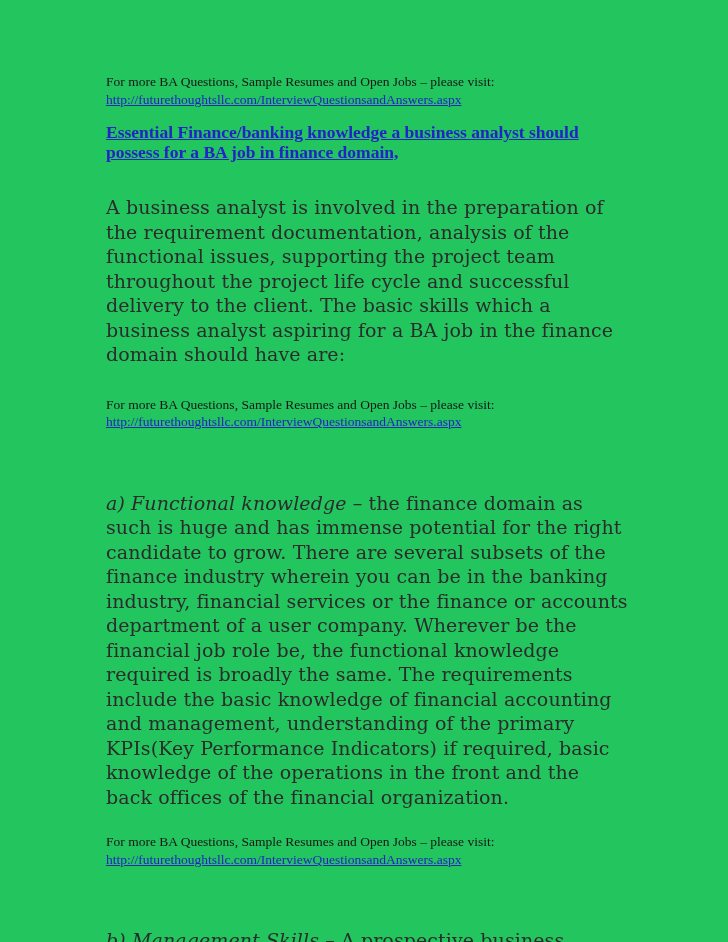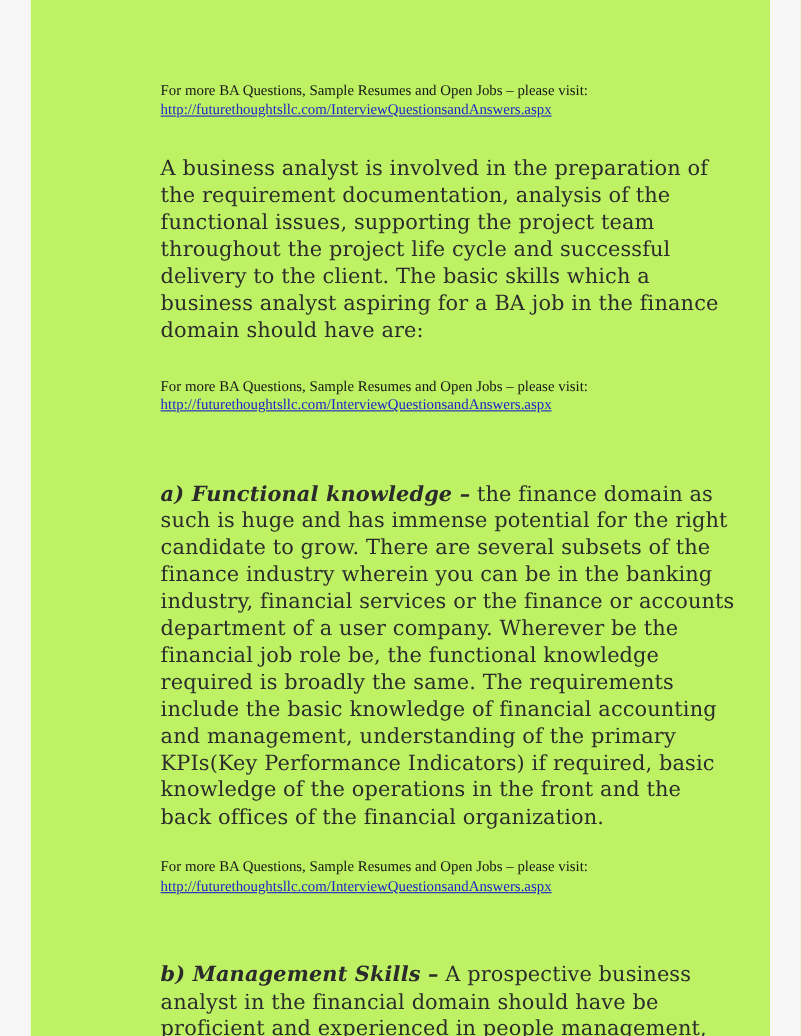--- a/index.html
+++ b/index.html
@@ -2,26 +2,25 @@
 <html><head>
 <meta charset="utf-8">
 <style>
   * { box-sizing: border-box; }
   html, body { margin: 0; padding: 0; }
   body {
     background: #f6f6f6;
     font-family: "Liberation Serif", serif;
   }
   .page {
-    width: 672px;
+    width: 728px;
     height: 942px;
     margin: 0 auto;
-    background: #bef264;
+    background: #22c55e;
     overflow: hidden;
-    padding-left: 12px;
   }
   .content {
     width: 522px;
     margin-left: 106px;
     padding-top: 73px;
   }
   
   .promo {
     font-family: "Liberation Serif", serif;
     font-size: 13.5px;
@@ -50,41 +49,44 @@
   
   .body-para {
     font-family: "DejaVu Serif", serif;
     font-size: 19px;
     line-height: 24.5px;
     color: #2b2b2b;
     margin: 0;
     letter-spacing: 0.1px;
   }
   .lead {
-    font-weight: bold;
+    font-weight: normal;
     font-style: italic;
   }
   
   .gap-after-heading   { height: 33px; }
   .gap-intro-to-promo  { height: 29px; }
   .gap-promo-to-secA   { height: 60px; }
   .gap-secA-to-promo   { height: 24px; }
   .gap-promo-to-secB   { height: 60px; }
 </style>
 </head>
 <body>
 
 <div class="page">
   <div class="content">
 
     <div class="promo">
       <div>For more BA Questions, Sample Resumes and Open Jobs – please visit:</div>
       <a href="#">http://futurethoughtsllc.com/InterviewQuestionsandAnswers.aspx</a>
     </div>
 
+    <div>
+      <a href="#" class="doc-heading">Essential Finance/banking knowledge a business analyst should possess for a BA job in finance domain,</a>
+    </div>
 
     <div class="gap-after-heading"></div>
 
     <p class="body-para">A business analyst is involved in the preparation of the requirement documentation, analysis of the functional issues, supporting the project team throughout the project life cycle and successful delivery to the client. The basic skills which a business analyst aspiring for a BA job in the finance domain should have are:</p>
 
     <div class="gap-intro-to-promo"></div>
 
     <div class="promo">
       <div>For more BA Questions, Sample Resumes and Open Jobs – please visit:</div>
       <a href="#">http://futurethoughtsllc.com/InterviewQuestionsandAnswers.aspx</a>

